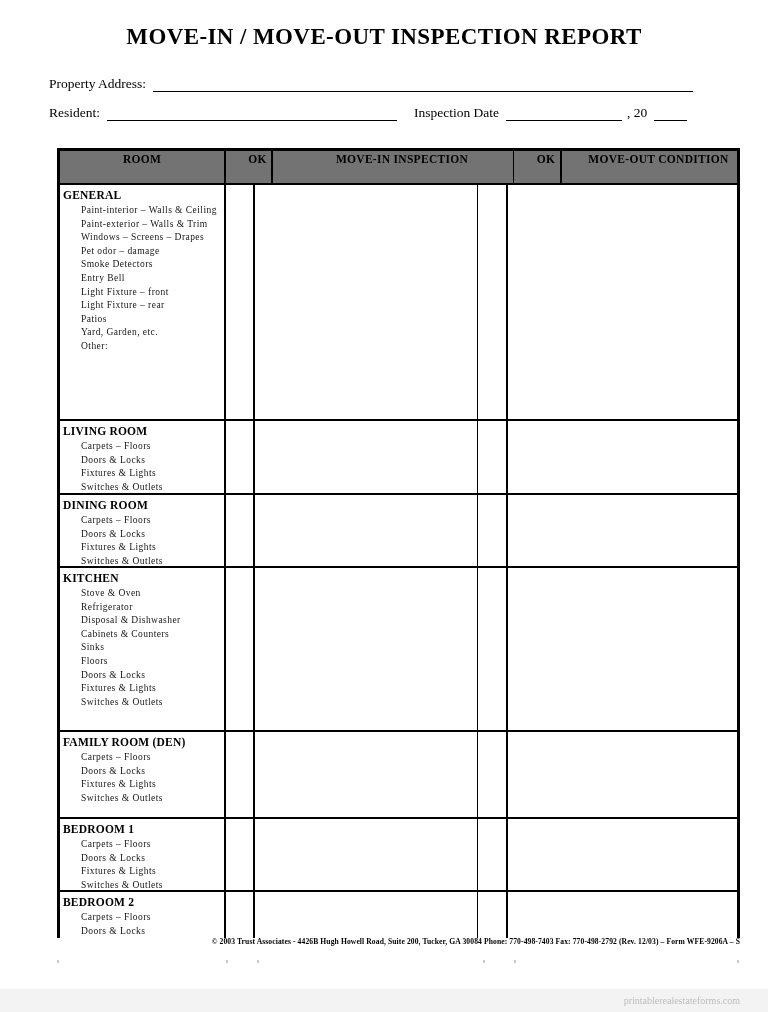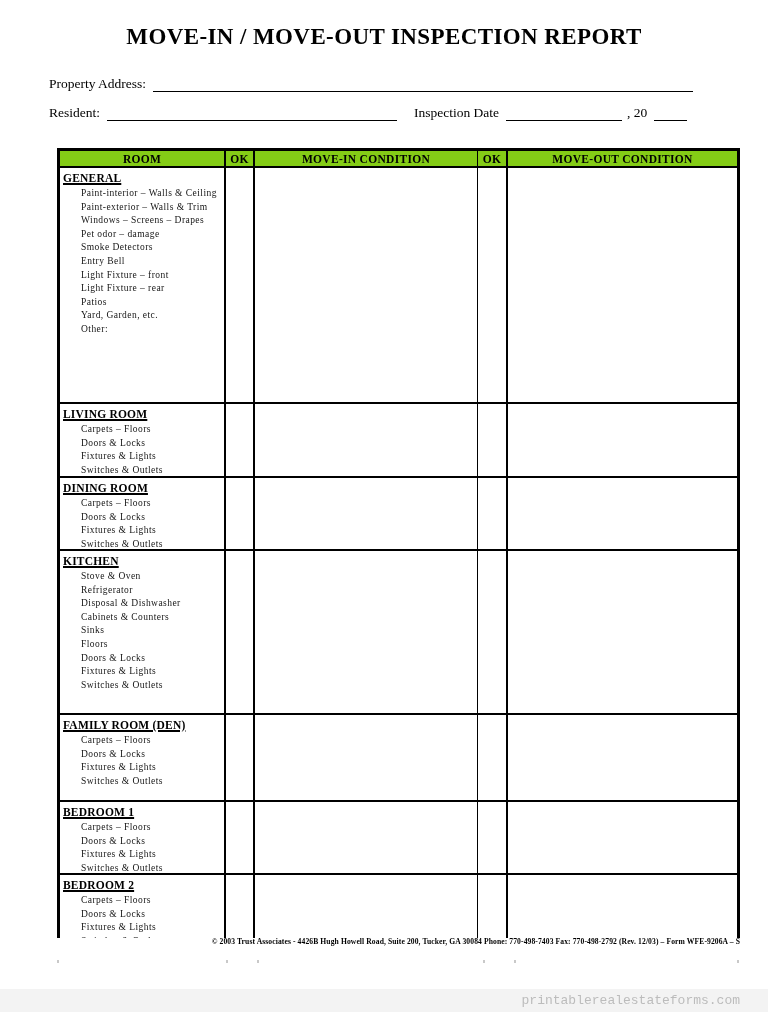--- a/index.html
+++ b/index.html
@@ -25,46 +25,46 @@
 
   
   .table-wrap { position:absolute; left:57px; top:148px; width:683px; height:790px;
                 border:3px solid #000; border-bottom:none; overflow:hidden; background:#fff; }
   .trow { display:grid; grid-template-columns:166px 29px 223px 30px 1fr;
           border-bottom:2px solid #000; }
   .trow > .c { border-right:2px solid #000; }
   .trow > .c.thin { border-right-width:1px; }
   .trow > .c:last-child { border-right:none; }
 
-  .h-header  { height:17px; background:#84cc16; }
+  .h-header  { height:34px; background:#737373;gap:18px; }
   .h-general { height:236px; }
   .h-living  { height:74px; }
   .h-dining  { height:73px; }
   .h-kitchen { height:164px; }
   .h-family  { height:87px; }
   .h-bed1    { height:73px; }
   .h-bed2    { height:74px; }
   .h-bed3    { height:26px; border-bottom:none; }
 
   .hcell { font-size:11.5px; font-weight:bold; text-align:center; line-height:17px;
            letter-spacing:.3px; }
   .rname { display:inline-block; font-size:11.5px; font-weight:bold;
-           text-decoration:underline; text-decoration-thickness:1.5px;
+           text-decoration-thickness:1.5px;
            letter-spacing:.2px; margin:2px 0 0 3px; white-space:nowrap; }
   .items { padding:1px 2px 0 21px; }
   .item  { font-size:9.5px; line-height:13.6px; letter-spacing:.45px; color:#151515; }
 
   
   .copyright { position:absolute; left:57px; top:937px; width:683px; text-align:right;
                font-size:7.6px; font-weight:bold; letter-spacing:.1px; white-space:nowrap; }
   .cut-ticks div { position:absolute; top:960px; width:2px; height:3px; background:#c9c9c9; }
   .watermark-bar { position:absolute; left:0; bottom:0; width:768px; height:23px;
                    background:#f3f3f3; }
   .watermark { position:absolute; right:28px; top:0; line-height:23px;
-               font-family:Liberation Mono, monospace; font-size:13px; color:#bcbcbc;margin-left:48px; }
+               font-family:Liberation Serif, serif; font-size:10px; color:#bcbcbc;margin-left:48px; }
 </style>
 </head>
 <body>
 
 <div class="page">
 
   <div class="page-title">MOVE-IN / MOVE-OUT INSPECTION REPORT</div>
 
   <div class="field-row row-address">
     <span class="flabel">Property Address:</span>
@@ -80,21 +80,21 @@
     <span class="gap-sm"></span>
     <span class="flabel">, 20</span>
     <span class="fill fill-year"></span>
   </div>
 
   <div class="table-wrap">
 
     <div class="trow h-header">
       <div class="c hcell">ROOM</div>
       <div class="c hcell">OK</div>
-      <div class="c hcell thin">MOVE-IN CONDITION</div>
+      <div class="c hcell thin">MOVE-IN INSPECTION</div>
       <div class="c hcell">OK</div>
       <div class="c hcell">MOVE-OUT CONDITION</div>
     </div>
 
     <div class="trow h-general">
       <div class="c room">
         <span class="rname">GENERAL</span>
         <div class="items">
           <div class="item">Paint-interior – Walls &amp; Ceiling</div>
           <div class="item">Paint-exterior – Walls &amp; Trim</div>

